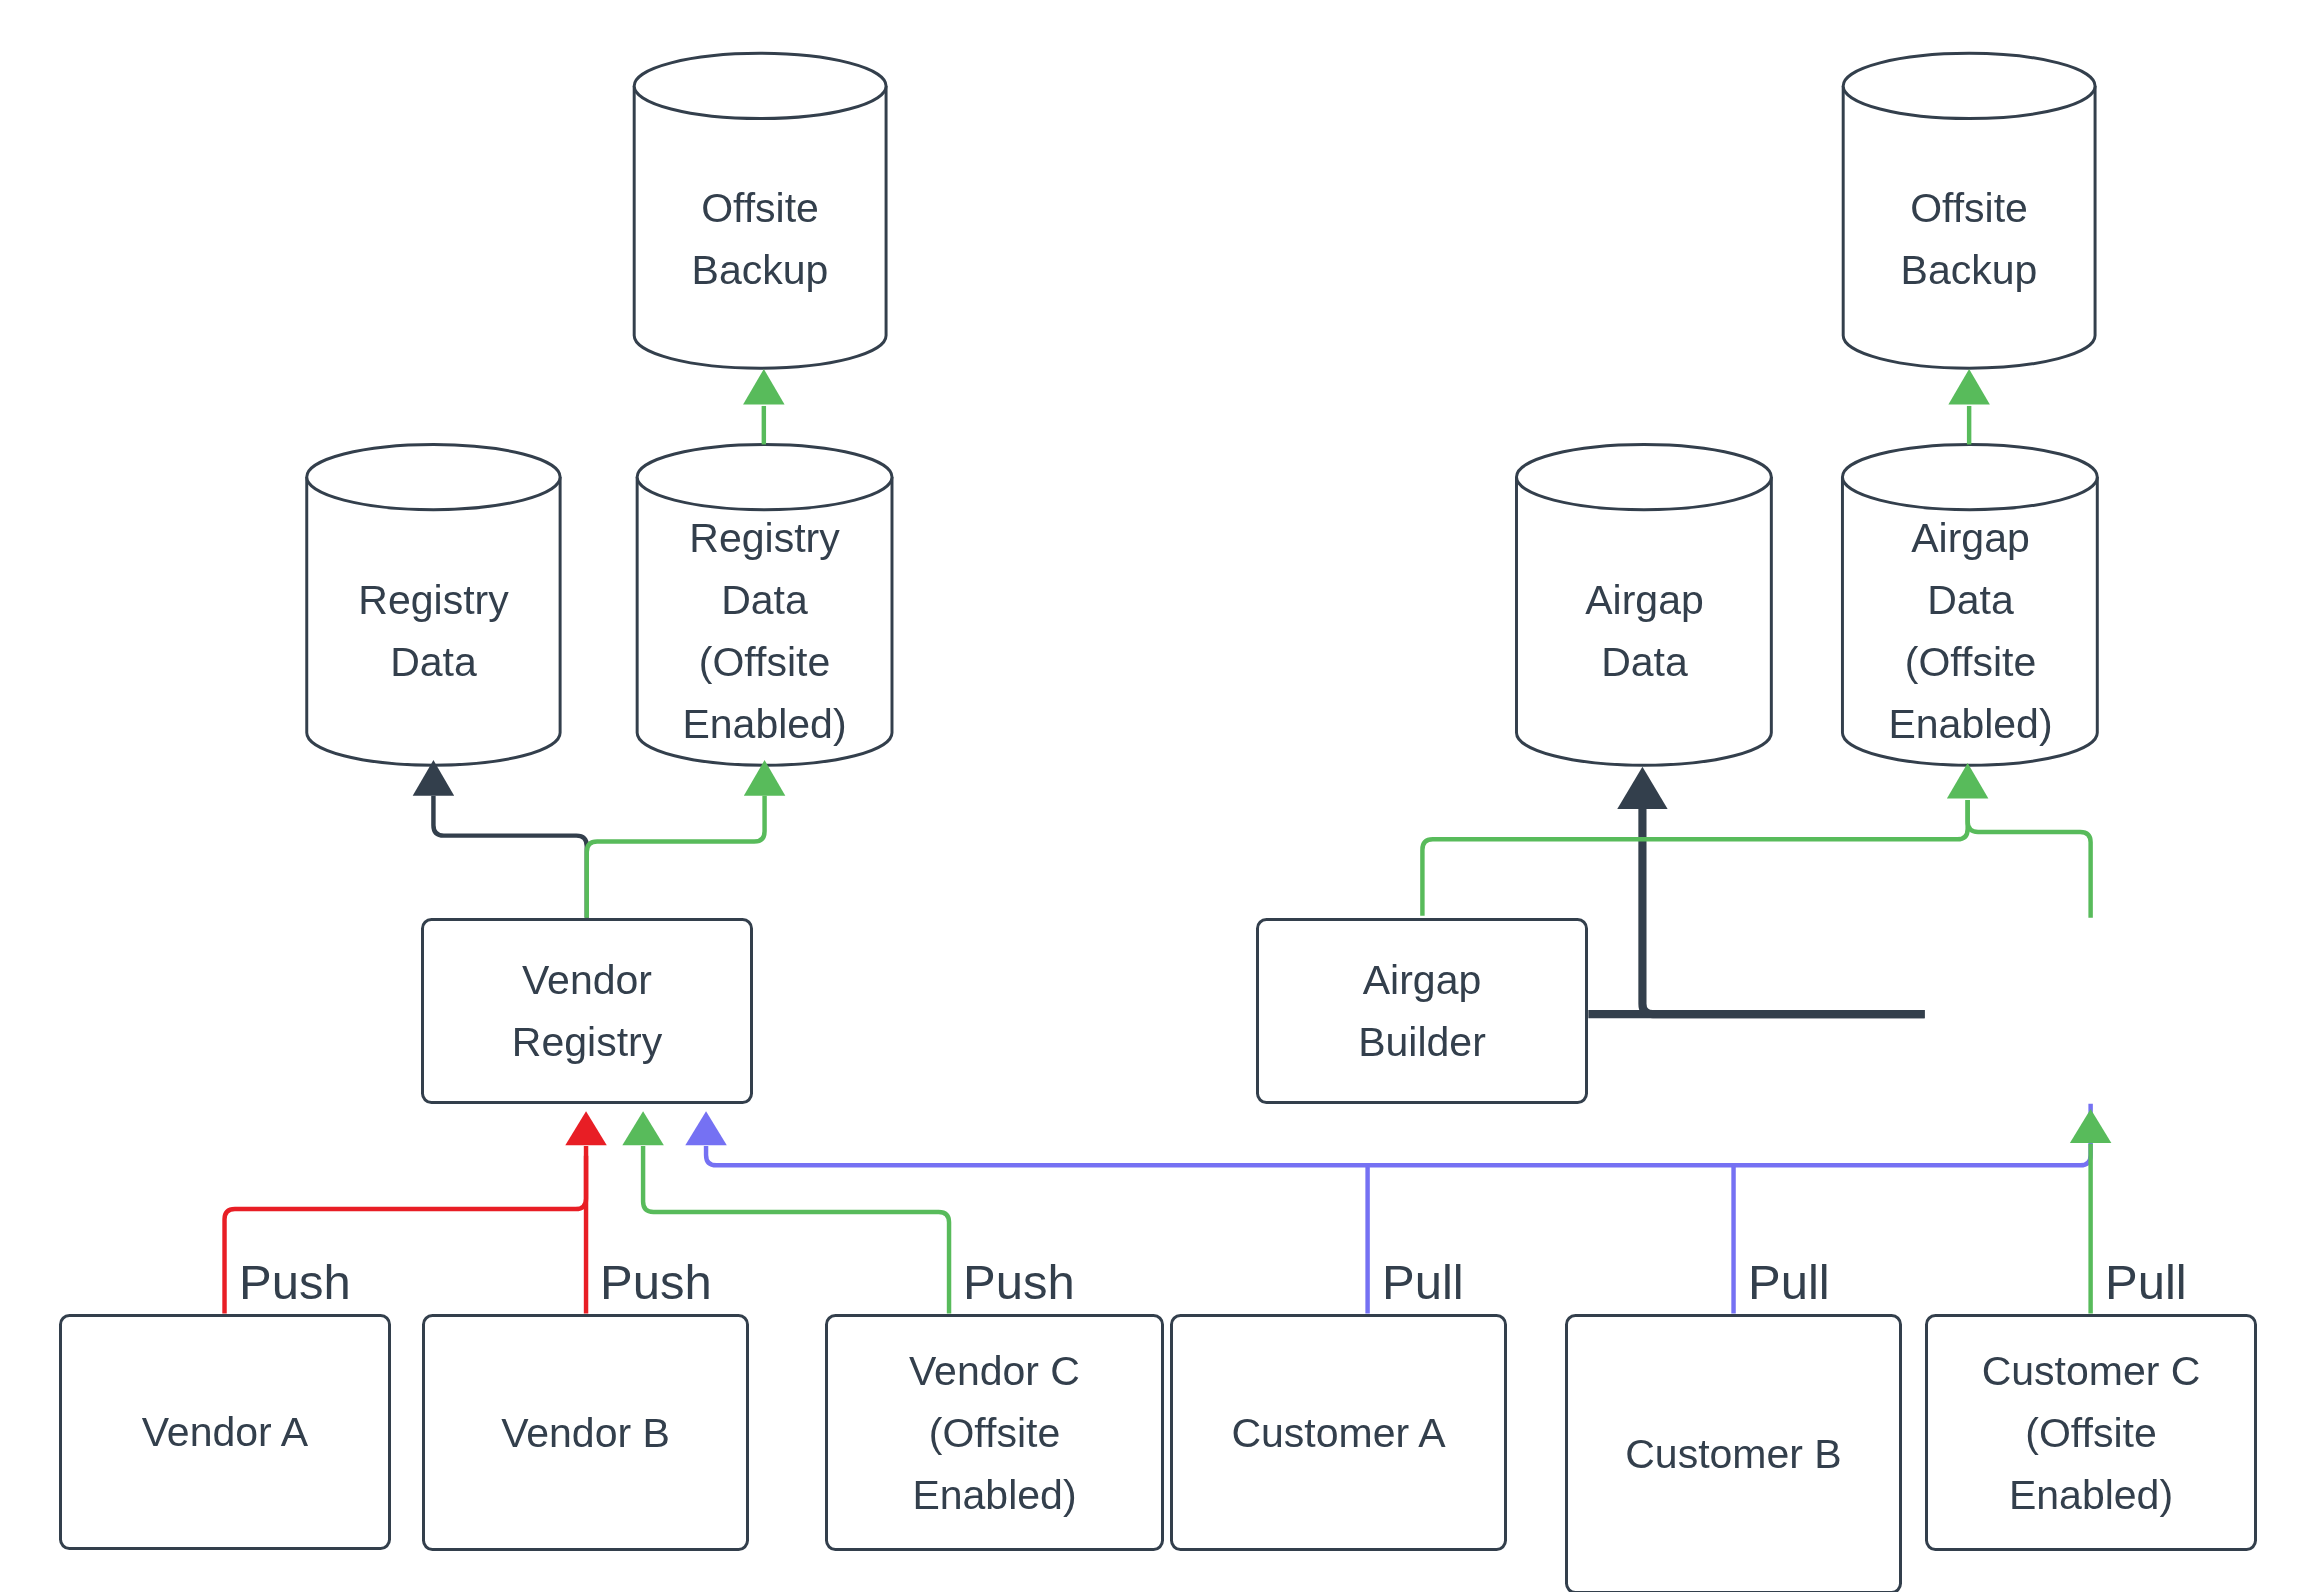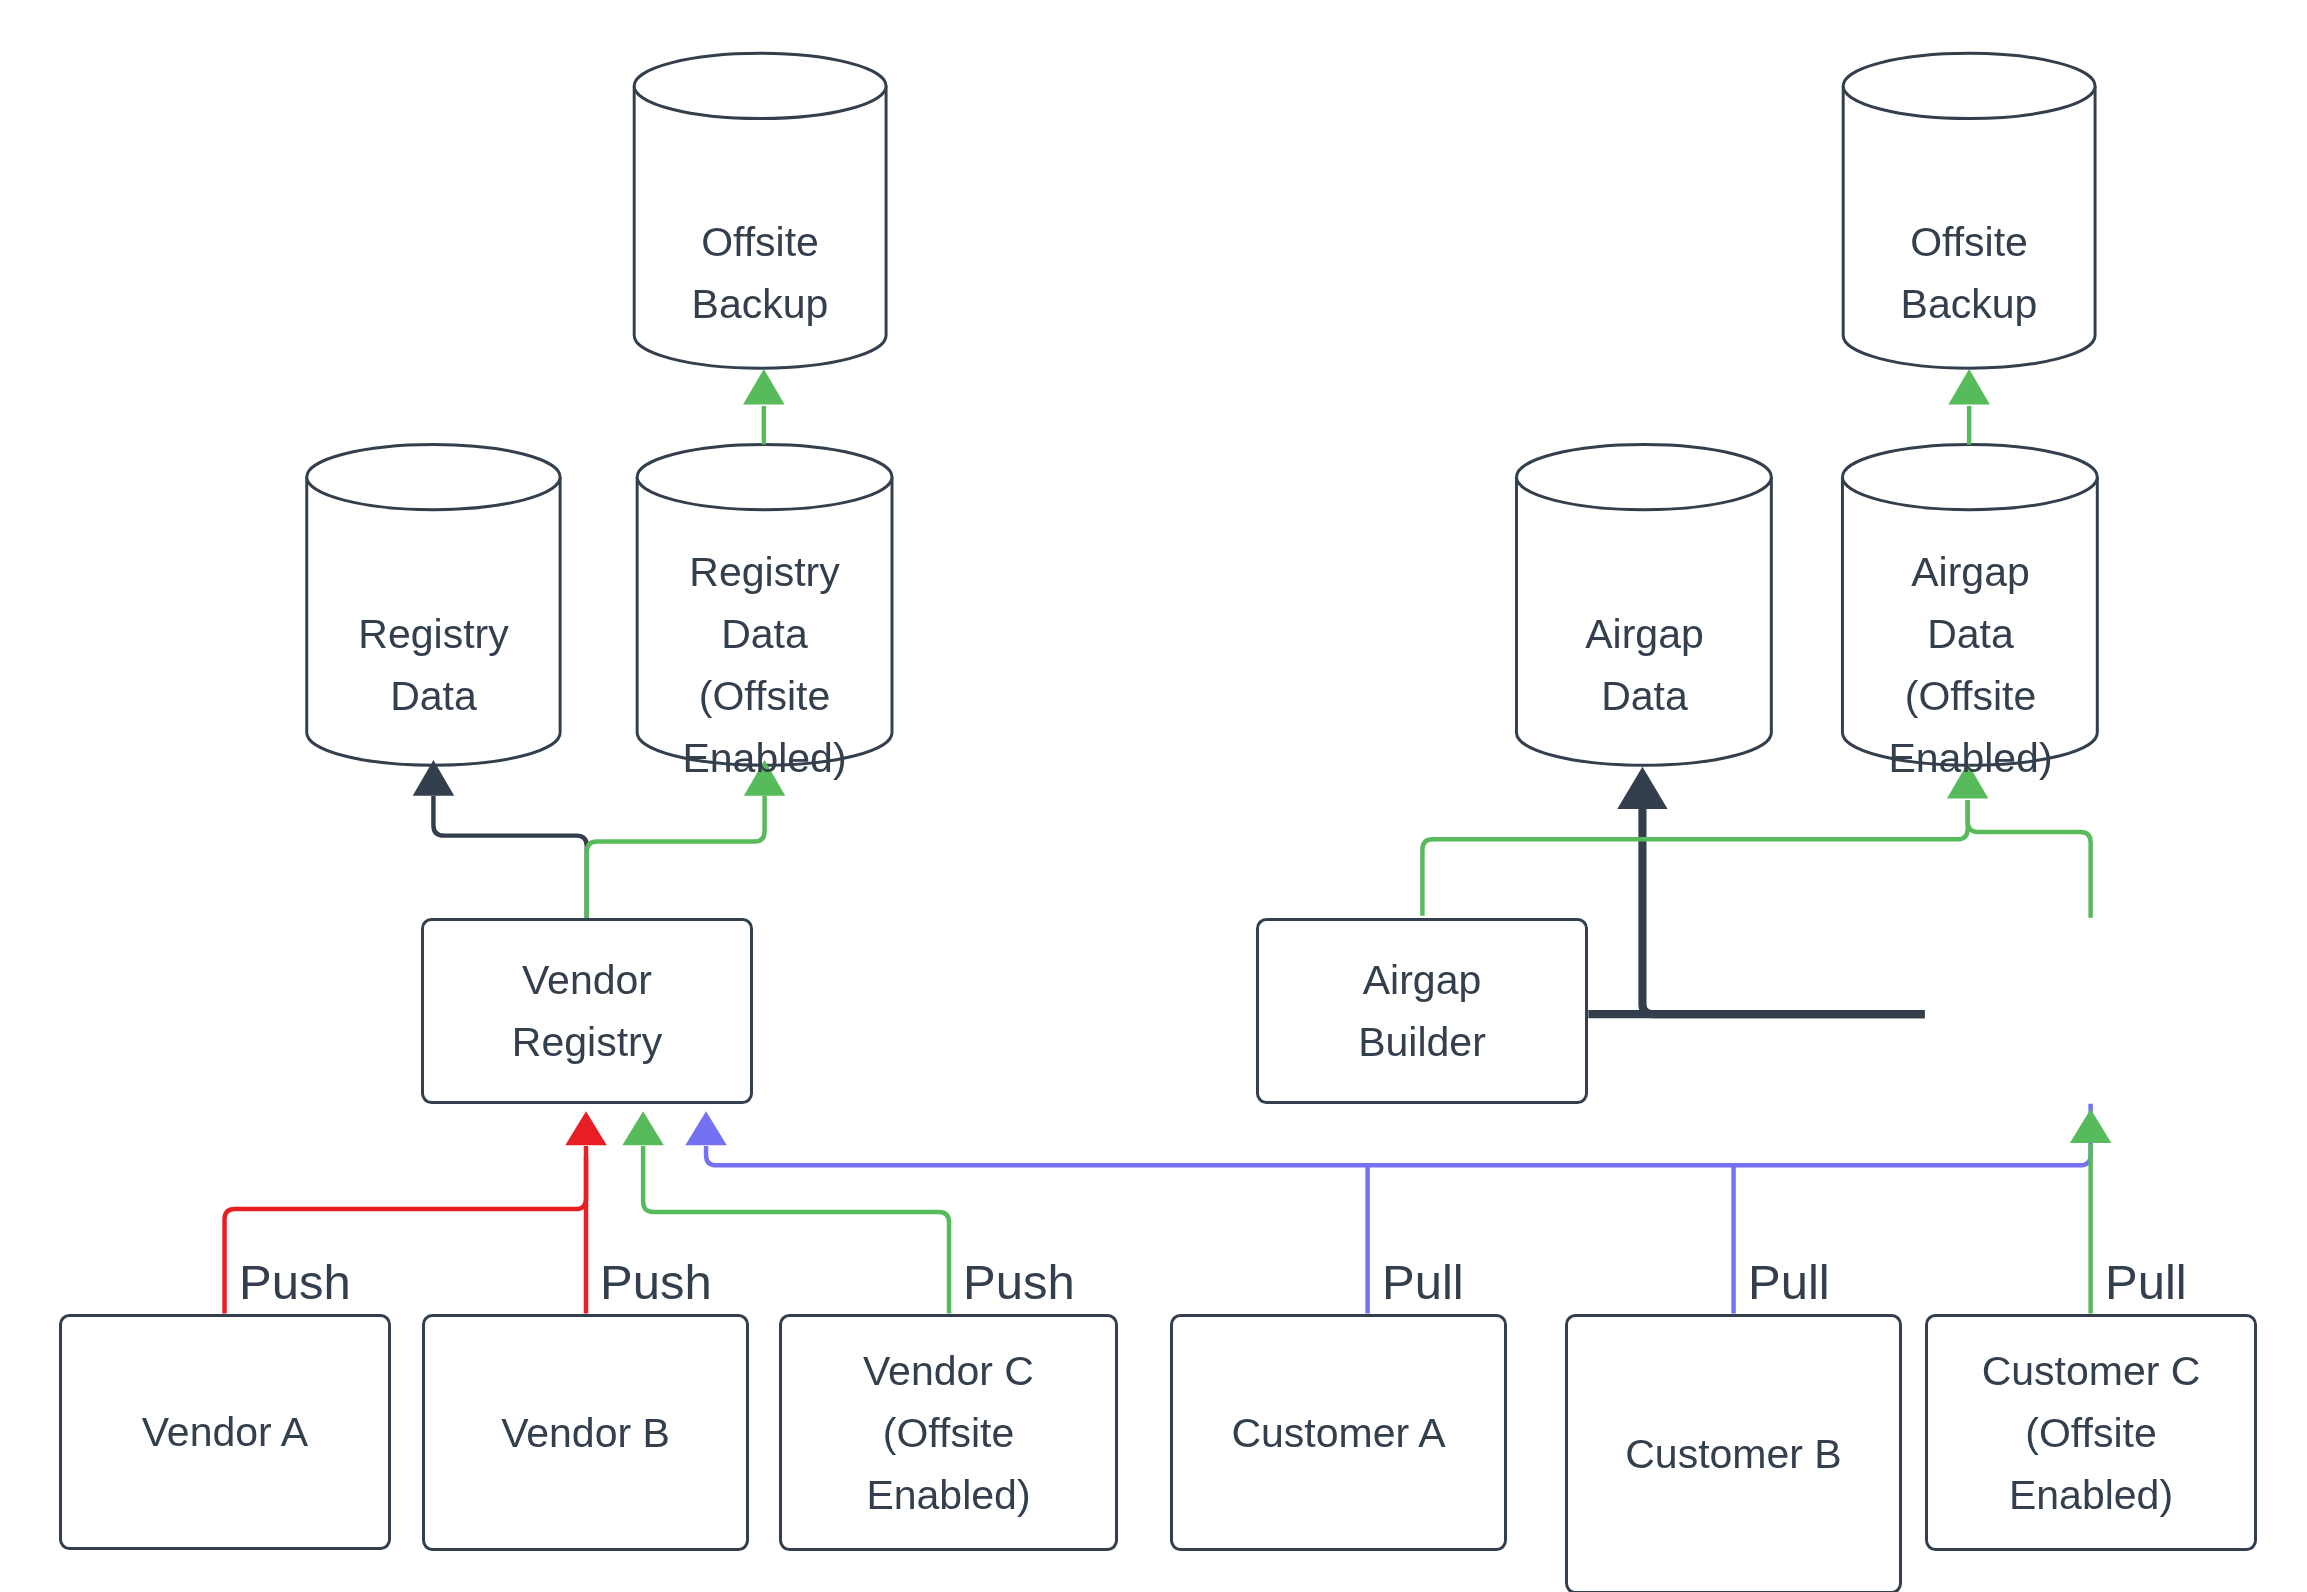--- a/index.html
+++ b/index.html
@@ -3,21 +3,21 @@
 <meta charset="utf-8">
 <style>
   html,body{margin:0;padding:0;background:#fff;}
   .canvas{position:relative;width:2307px;height:1592px;background:var(--background,#fff);
           font-family:"Liberation Sans",sans-serif;overflow:hidden;}
   svg.edges{position:absolute;left:0;top:0;display:block;}
   .node{position:absolute;background:var(--node_fill,#fff);border:3px solid var(--node_border,#333F4C);
         border-radius:10.4px;display:flex;align-items:center;justify-content:center;text-align:center;
         color:var(--text,#333F4C);font-size:41px;line-height:62px;white-space:pre-line;box-sizing:border-box;}
   .cyl-label{position:absolute;text-align:center;color:var(--text,#333F4C);font-size:41px;
-        line-height:62px;white-space:pre-line;margin-top:34px;}
+        line-height:62px;white-space:pre-line;}
   .edge-label{position:absolute;color:var(--text,#333F4C);font-size:49px;line-height:46px;white-space:pre;}
 </style>
 </head>
 <body>
 
 <div class="canvas">
 
   <svg class="edges" width="2307" height="1592" viewBox="0 0 3114 2149" fill="none">
 
     <g>
@@ -99,21 +99,21 @@
 (Offsite
 Enabled)</div>
 
   <div class="node" style="left:421px;top:918px;width:332px;height:186px;">Vendor
 Registry</div>
   <div class="node" style="left:1256px;top:918px;width:332px;height:186px;">Airgap
 Builder</div>
 
   <div class="node" style="left:59px;top:1314px;width:332px;height:236px;">Vendor A</div>
   <div class="node" style="left:422px;top:1314px;width:327px;height:237px;">Vendor B</div>
-  <div class="node" style="left:779px;top:1314px;width:339px;height:237px;">Vendor C
+  <div class="node" style="left:825px;top:1314px;width:339px;height:237px;">Vendor C
 (Offsite
 Enabled)</div>
   <div class="node" style="left:1170px;top:1314px;width:337px;height:237px;">Customer A</div>
   <div class="node" style="left:1565px;top:1314px;width:337px;height:280px;">Customer B</div>
   <div class="node" style="left:1925px;top:1314px;width:332px;height:237px;">Customer C
 (Offsite
 Enabled)</div>
 
   <div class="edge-label" style="left:239px;top:1259px;">Push</div>
   <div class="edge-label" style="left:600px;top:1259px;">Push</div>

